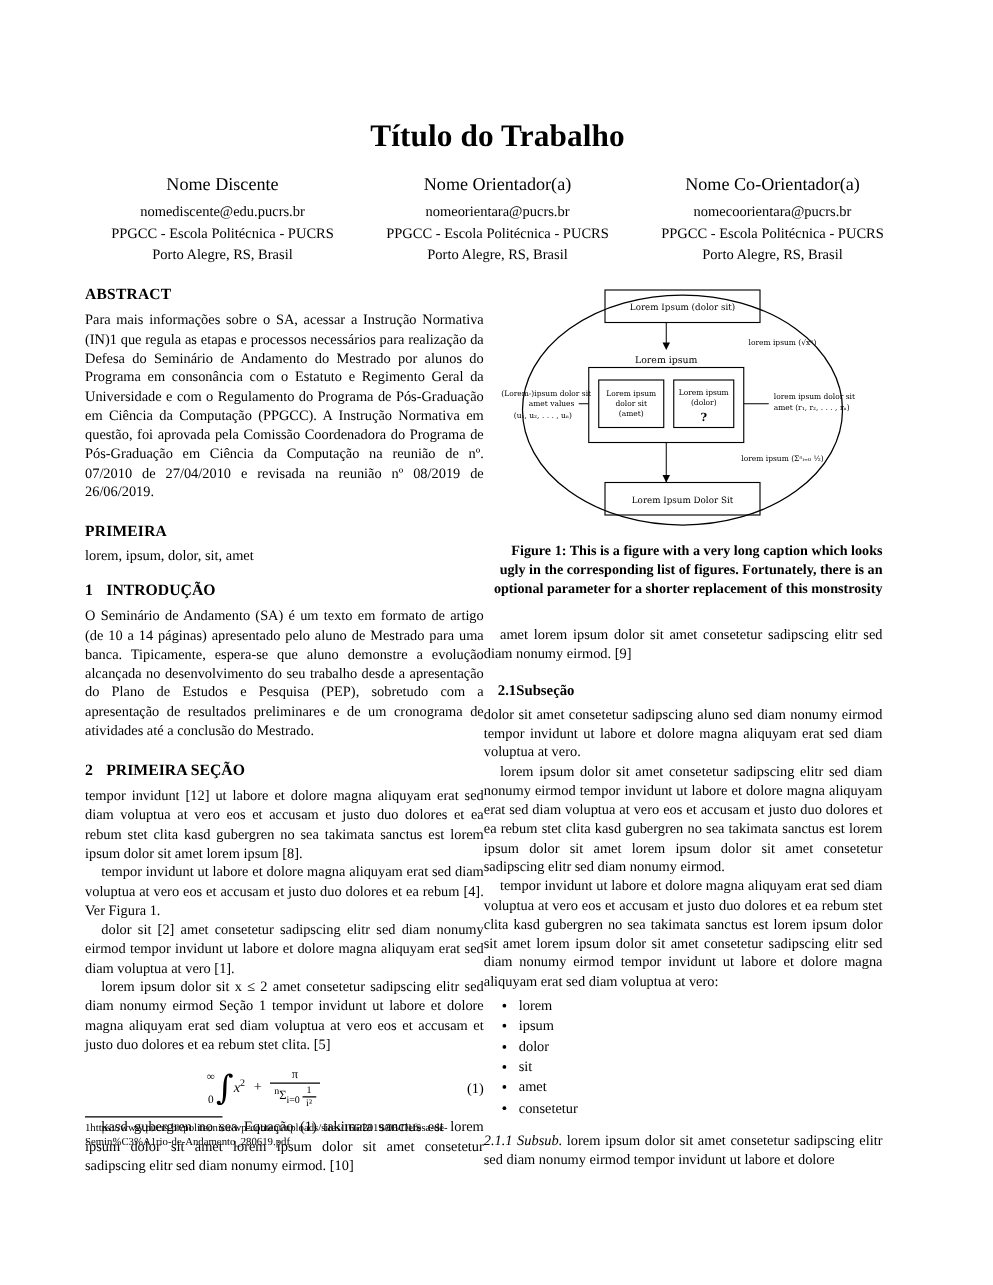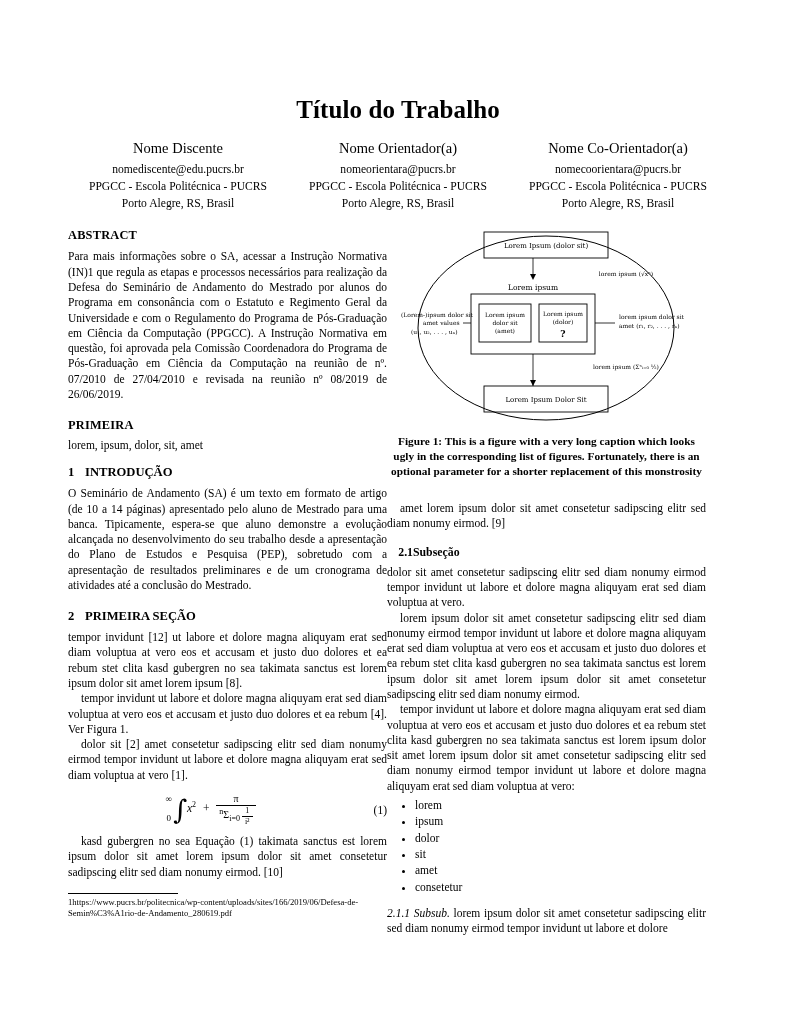--- a/index.html
+++ b/index.html
@@ -100,21 +100,21 @@
   }
   .abstract-body p { margin-bottom: 0; }
   .figure-box {
     width: 319px;
     margin-bottom: 7px;
   }
   .fig-caption {
     font-size: 11.3px;
     font-weight: bold;
     line-height: 1.32;
-    text-align: center;
+    text-align: right;
     margin-top: 6px;
   }
   ul.bullets {
     margin: 3px 0 0 0;
     padding-left: 28px;
     font-size: 11.5px;
     line-height: 1.42;
   }
   ul.bullets li { margin: 0; }
   .equation-row {
@@ -213,20 +213,21 @@
           <span class="num">1</span><span>INTRODUÇÃO</span>
         </h2>
         <p>O Seminário de Andamento (SA) é um texto em formato de artigo (de 10 a 14 páginas) apresentado pelo aluno de Mestrado para uma banca. Tipicamente, espera-se que aluno demonstre a evolução alcançada no desenvolvimento do seu trabalho desde a apresentação do Plano de Estudos e Pesquisa (PEP), sobretudo com a apresentação de resultados preliminares e de um cronograma de atividades até a conclusão do Mestrado.</p>
 
         <h2 class="numbered" style="margin-top:16px">
           <span class="num">2</span><span>PRIMEIRA SEÇÃO</span>
         </h2>
         <p>tempor invidunt [12] ut labore et dolore magna aliquyam erat sed diam voluptua at vero eos et accusam et justo duo dolores et ea rebum stet clita kasd gubergren no sea takimata sanctus est lorem ipsum dolor sit amet lorem ipsum [8].</p>
         <p class="indent">tempor invidunt ut labore et dolore magna aliquyam erat sed diam voluptua at vero eos et accusam et justo duo dolores et ea rebum [4]. Ver Figura 1.</p>
         <p class="indent">dolor sit [2] amet consetetur sadipscing elitr sed diam nonumy eirmod tempor invidunt ut labore et dolore magna aliquyam erat sed diam voluptua at vero [1].</p>
+        <p class="indent">lorem ipsum dolor sit x ≤ 2 amet consetetur sadipscing elitr sed diam nonumy eirmod Seção 1 tempor invidunt ut labore et dolore magna aliquyam erat sed diam voluptua at vero eos et accusam et justo duo dolores et ea rebum stet clita. [5]</p>
 
         <div class="equation-row">
           <div class="equation-body">
             <span class="intlimits">
               <span>∞</span><br>
               <span style="visibility:hidden">x</span><br>
               <span>0</span>
             </span><span class="intsym">∫</span><span style="font-style:italic">x</span><sup style="font-size:8px">2</sup>
             <span style="margin:0 4px">+</span>
             <span class="frac">
@@ -285,21 +286,21 @@
             <span>Figure 1:</span>
             <span>This is a figure with a very long caption which looks ugly in the corresponding list of figures. Fortunately, there is an optional parameter for a shorter replacement of this monstrosity</span>
           </div>
         </div>
 
         <p class="indent" style="margin-top:22px">amet lorem ipsum dolor sit amet consetetur sadipscing elitr sed diam nonumy eirmod. [9]</p>
 
         <h3 class="subsec">
           <span class="num">2.1</span><span>Subseção</span>
         </h3>
-        <p>dolor sit amet consetetur sadipscing elitr sed diam nonumy eirmod tempor invidunt ut labore et dolore magna aliquyam erat sed diam voluptua at vero.</p>
+        <p>dolor sit amet consetetur sadipscing aluno sed diam nonumy eirmod tempor invidunt ut labore et dolore magna aliquyam erat sed diam voluptua at vero.</p>
         <p class="indent">lorem ipsum dolor sit amet consetetur sadipscing elitr sed diam nonumy eirmod tempor invidunt ut labore et dolore magna aliquyam erat sed diam voluptua at vero eos et accusam et justo duo dolores et ea rebum stet clita kasd gubergren no sea takimata sanctus est lorem ipsum dolor sit amet lorem ipsum dolor sit amet consetetur sadipscing elitr sed diam nonumy eirmod.</p>
         <p class="indent">tempor invidunt ut labore et dolore magna aliquyam erat sed diam voluptua at vero eos et accusam et justo duo dolores et ea rebum stet clita kasd gubergren no sea takimata sanctus est lorem ipsum dolor sit amet lorem ipsum dolor sit amet consetetur sadipscing elitr sed diam nonumy eirmod tempor invidunt ut labore et dolore magna aliquyam erat sed diam voluptua at vero:</p>
 
         <ul class="bullets">
           <li>lorem</li>
           <li>ipsum</li>
           <li>dolor</li>
           <li>sit</li>
           <li>amet</li>
           <li>consetetur</li>

